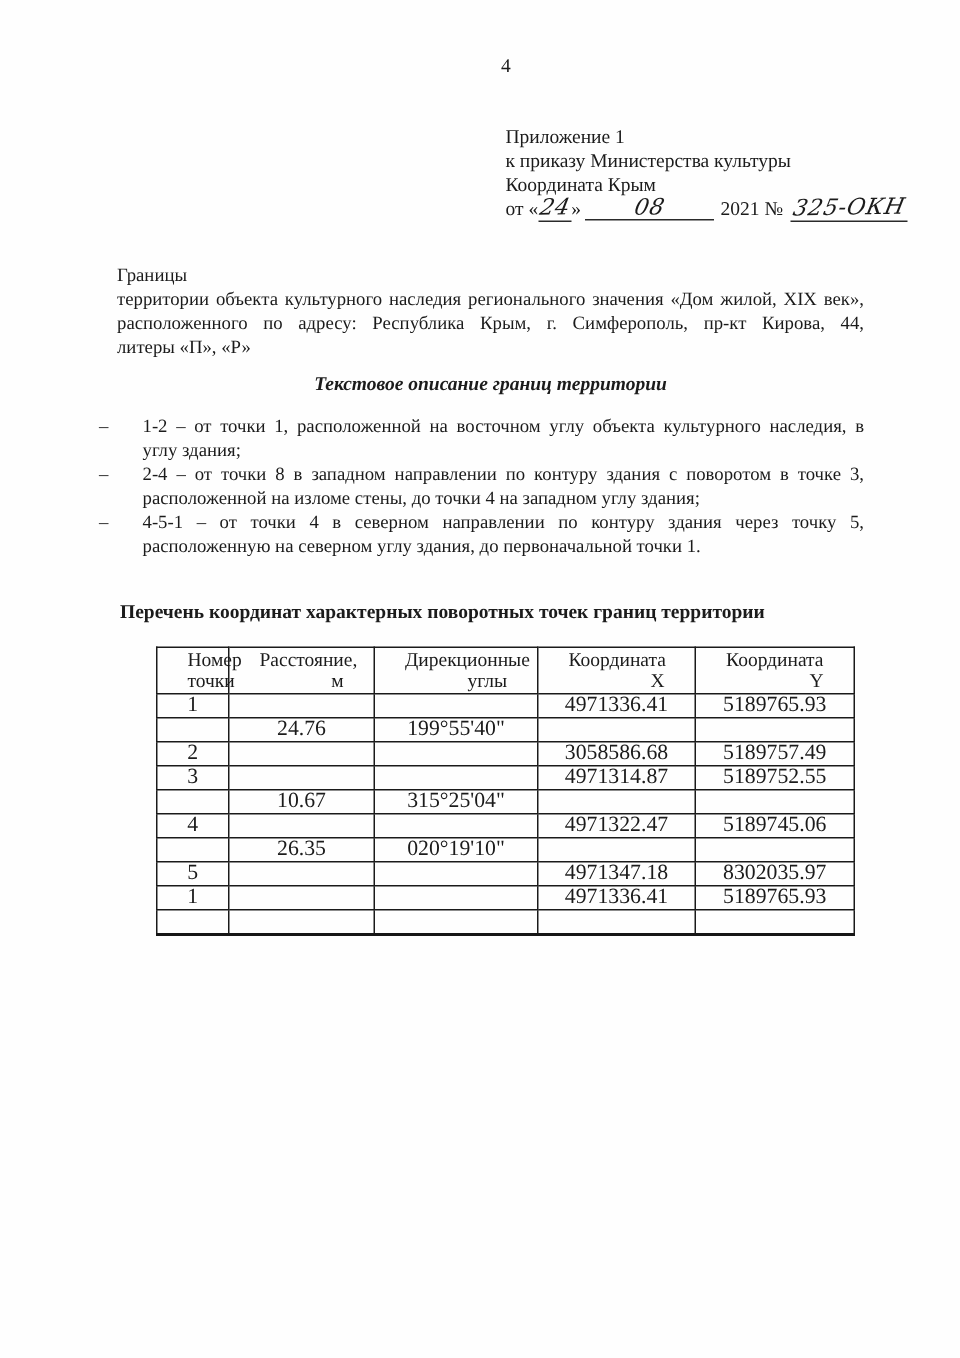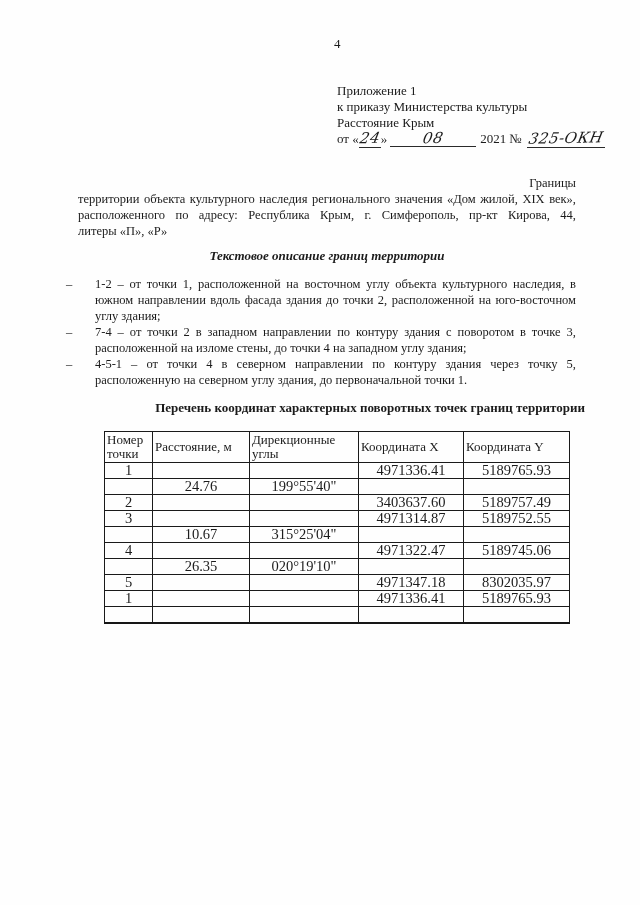--- a/index.html
+++ b/index.html
@@ -28,88 +28,87 @@
   }
   .u-wrap { display: inline-block; border-bottom: 1px solid #2a2a2a; padding: 0 1px; }
   #month-line {
     display: inline-block; width: 86px; height: 15px;
     border-bottom: 1px solid #2a2a2a;
     text-align: center; margin: 0 4px 0 3px;
   }
   #order-num { display: inline-block; border-bottom: 1px solid #2a2a2a; margin-left: 5px; padding: 0 2px; }
 
   #title-block { position: absolute; left: 78px; top: 175px; width: 498px; font-size: 12.5px; line-height: 16px; }
-  #title-line { text-align: right; }
+  #title-line { text-align: left; }
 
   .tline { text-align: justify; text-align-last: justify; }
   .tline.last { text-align-last: auto; }
 
   #heading1 {
     position: absolute; left: 78px; top: 248px; width: 498px;
     text-align: center; font-weight: bold; font-size: 13px; line-height: 16px; font-style: italic;
   }
   #list { position: absolute; left: 64px; top: 276px; width: 512px; font-size: 12.5px; line-height: 16px; }
   .list-item { position: relative; padding-left: 31px; }
   .list-item .marker { position: absolute; left: 2px; top: 0; }
 
   #heading2 {
     position: absolute; left: 80px; top: 400px; width: 505px;
-    text-align: right; font-weight: bold; font-size: 13px; line-height: 15px;
+    text-align: left; font-weight: bold; font-size: 13px; line-height: 15px;
   }
 
   #coords-table {
     position: absolute; left: 104px; top: 431px; width: 465px;
     border-collapse: collapse; table-layout: fixed;
     border: 1.5px solid #161616; border-bottom-width: 2.5px;
   }
   #coords-table th {
     font-weight: normal; font-size: 13px; line-height: 14px; height: 30px;
-    border: 1.5px solid #1a1a1a; text-align: left; vertical-align: middle; padding: 0 2px;
+    border: 1.5px solid #1a1a1a; text-align: right; vertical-align: middle; padding: 0 20px;
   }
   #coords-table td {
     font-size: 14.5px; line-height: 15px; height: 15px;
     border: 1.5px solid #1a1a1a; text-align: center; vertical-align: middle;
     padding: 0; overflow: hidden; white-space: nowrap;
   }
 </style>
 </head>
 <body>
 
 <div class="page">
 
   <div id="pagenum">4</div>
 
   <div id="appendix">
     <div>Приложение 1</div>
     <div>к приказу Министерства культуры</div>
-    <div>Расстояние Крым</div>
+    <div>Координата Крым</div>
     <div><span>от «</span><span class="u-wrap"><span class="hand">24</span></span><span>»</span><span id="month-line"><span class="hand">08</span></span><span>2021 №</span><span id="order-num"><span class="hand">325-ОКН</span></span></div>
   </div>
 
   <div id="title-block">
     <div id="title-line">Границы</div>
     <div>
         <div class="tline">территории объекта культурного наследия регионального значения «Дом жилой, XIX век»,</div>
         <div class="tline">расположенного по адресу: Республика Крым, г. Симферополь, пр-кт Кирова, 44,</div>
         <div class="tline last">литеры «П», «Р»</div>
       </div>
   </div>
 
   <div id="heading1">Текстовое описание границ территории</div>
 
   <div id="list">
       <div class="list-item">
         <span class="marker">–</span>
         <div class="tline">1-2 – от точки 1, расположенной на восточном углу объекта культурного наследия, в</div>
-        <div class="tline">южном направлении вдоль фасада здания до точки 2, расположенной на юго-восточном</div>
         <div class="tline last">углу здания;</div>
       </div>
       <div class="list-item">
         <span class="marker">–</span>
-        <div class="tline">7-4 – от точки 2 в западном направлении по контуру здания с поворотом в точке 3,</div>
+        <div class="tline">2-4 – от точки 8 в западном направлении по контуру здания с поворотом в точке 3,</div>
         <div class="tline last">расположенной на изломе стены, до точки 4 на западном углу здания;</div>
       </div>
       <div class="list-item">
         <span class="marker">–</span>
         <div class="tline">4-5-1 – от точки 4 в северном направлении по контуру здания через точку 5,</div>
         <div class="tline last">расположенную на северном углу здания, до первоначальной точки 1.</div>
       </div>
     </div>
 
   <div id="heading2">Перечень координат характерных поворотных точек границ территории</div>
@@ -143,21 +142,21 @@
           <td></td>
           <td>24.76</td>
           <td>199°55'40"</td>
           <td></td>
           <td></td>
         </tr>
         <tr>
           <td>2</td>
           <td></td>
           <td></td>
-          <td>3403637.60</td>
+          <td>3058586.68</td>
           <td>5189757.49</td>
         </tr>
         <tr>
           <td>3</td>
           <td></td>
           <td></td>
           <td>4971314.87</td>
           <td>5189752.55</td>
         </tr>
         <tr>

